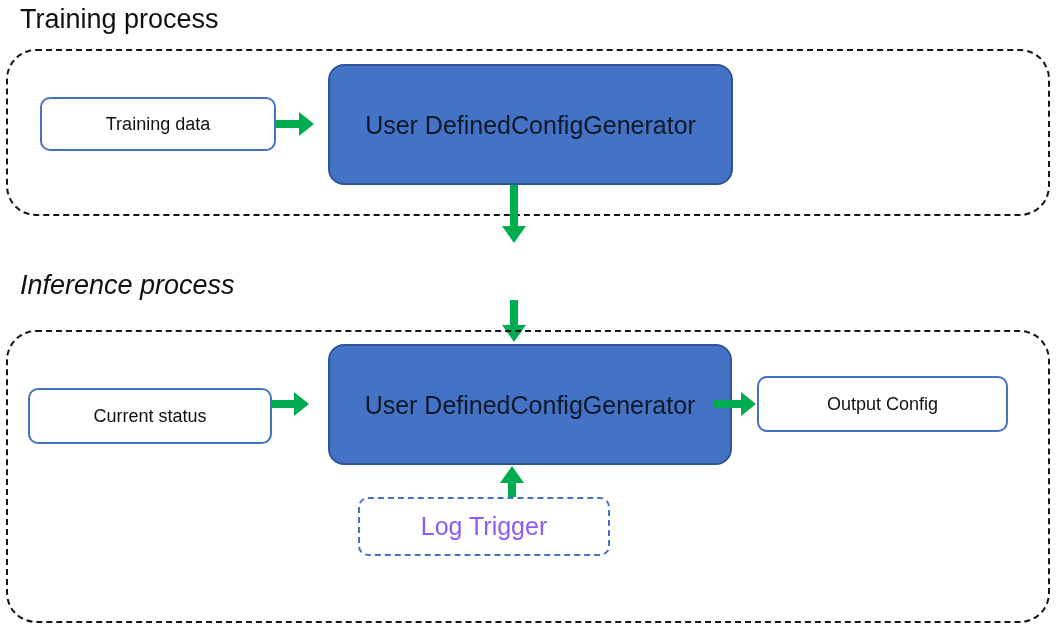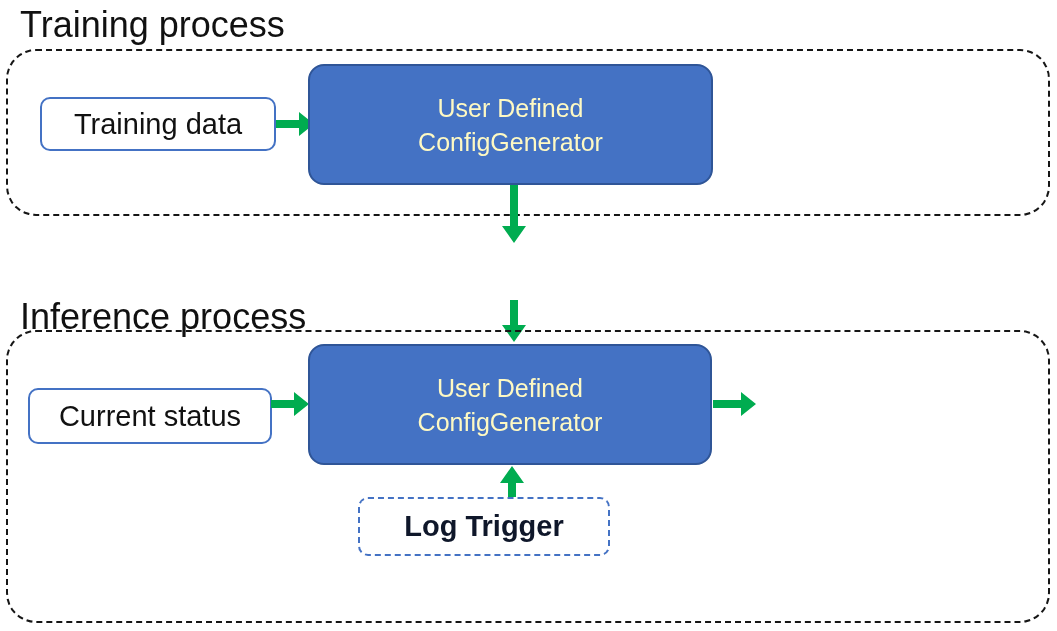--- a/index.html
+++ b/index.html
@@ -11,69 +11,68 @@
   .canvas {
     position: relative;
     width: 1057px;
     height: 631px;
     background: #ffffff;
     overflow: hidden;
     color: #111111;
   }
   .section-title {
     position: absolute;
-    font-size: 36px;
+    font-size: 27px;
     font-weight: 400;
     color: #111111;
     white-space: nowrap;
   }
   .dashed-container {
     position: absolute;
     border: 2px dashed #161616;
     border-radius: 30px;
     background: transparent;
   }
   .light-box {
     position: absolute;
     background: #ffffff;
     border: 2px solid var(--light-border);
     border-radius: 10px;
     display: flex;
     align-items: center;
     justify-content: center;
-    font-size: 29px;
+    font-size: 18px;
     color: #111111;
     white-space: nowrap;
   }
   .blue-box {
     position: absolute;
     background: var(--box-blue);
     border: 2px solid var(--box-blue-border);
     border-radius: 16px;
     display: flex;
-    flex-direction: column;
     align-items: center;
     justify-content: center;
-    color: #fef9c3;
+    color: #0f172a;
     font-size: 25px;
     line-height: 34px;
     text-align: center;
+    margin-left: 20px;
   }
   .trigger-box {
     position: absolute;
     background: #ffffff;
     border: 2px dashed var(--light-border);
     border-radius: 10px;
     display: flex;
     align-items: center;
     justify-content: center;
-    font-size: 29px;
-    color: #0f172a;
+    font-size: 25px;
+    color: #8b5cf6;
     white-space: nowrap;
-    font-weight: bold;
   }
   .arrow {
     position: absolute;
     color: var(--arrow-green);
     display: block;
   }
 </style>
 </head>
 <body>
 
@@ -96,39 +95,40 @@
 
   <svg class="arrow" style="left:501px; top:185px;" width="26" height="58" viewBox="0 0 26 58">
     <path d="M9,0 V41 H1 L13,58 L25,41 H17 V0 Z" fill="currentColor"></path>
   </svg>
 
 
   <svg class="arrow" style="left:501px; top:300px;" width="26" height="42" viewBox="0 0 26 42">
     <path d="M9,0 V25 H1 L13,42 L25,25 H17 V0 Z" fill="currentColor"></path>
   </svg>
 
-  <div class="section-title" style="left:20px; top:296px;">Inference process</div>
+  <div class="section-title" style="left:20px; top:270px;font-style:italic;">Inference process</div>
 
   <div class="dashed-container" style="left:6px; top:330px; width:1040px; height:289px;"></div>
 
   <div class="light-box" style="left:28px; top:376px; width:240px; height:52px;margin-top:12px;">Current status</div>
 
   <svg class="arrow" style="left:271px; top:391px;" width="38" height="26" viewBox="0 0 38 26">
     <path d="M0,9 H23 V1 L38,13 L23,25 V17 H0 Z" fill="currentColor"></path>
   </svg>
 
   <div class="blue-box" style="left:308px; top:344px; width:400px; height:117px;">
     <span>User Defined</span>
     <span>ConfigGenerator</span>
   </div>
 
   <svg class="arrow" style="left:713px; top:391px;" width="43" height="26" viewBox="0 0 43 26">
     <path d="M0,9 H28 V1 L43,13 L28,25 V17 H0 Z" fill="currentColor"></path>
   </svg>
 
+  <div class="light-box" style="left:757px; top:376px; width:247px; height:52px;">Output Config</div>
 
   <svg class="arrow" style="left:499px; top:466px;" width="26" height="31" viewBox="0 0 26 31">
     <path d="M13,0 L25,17 H17 V31 H9 V17 H1 Z" fill="currentColor"></path>
   </svg>
 
   <div class="trigger-box" style="left:358px; top:497px; width:248px; height:55px; z-index:1;">Log Trigger</div>
 
 
 </div>
 

